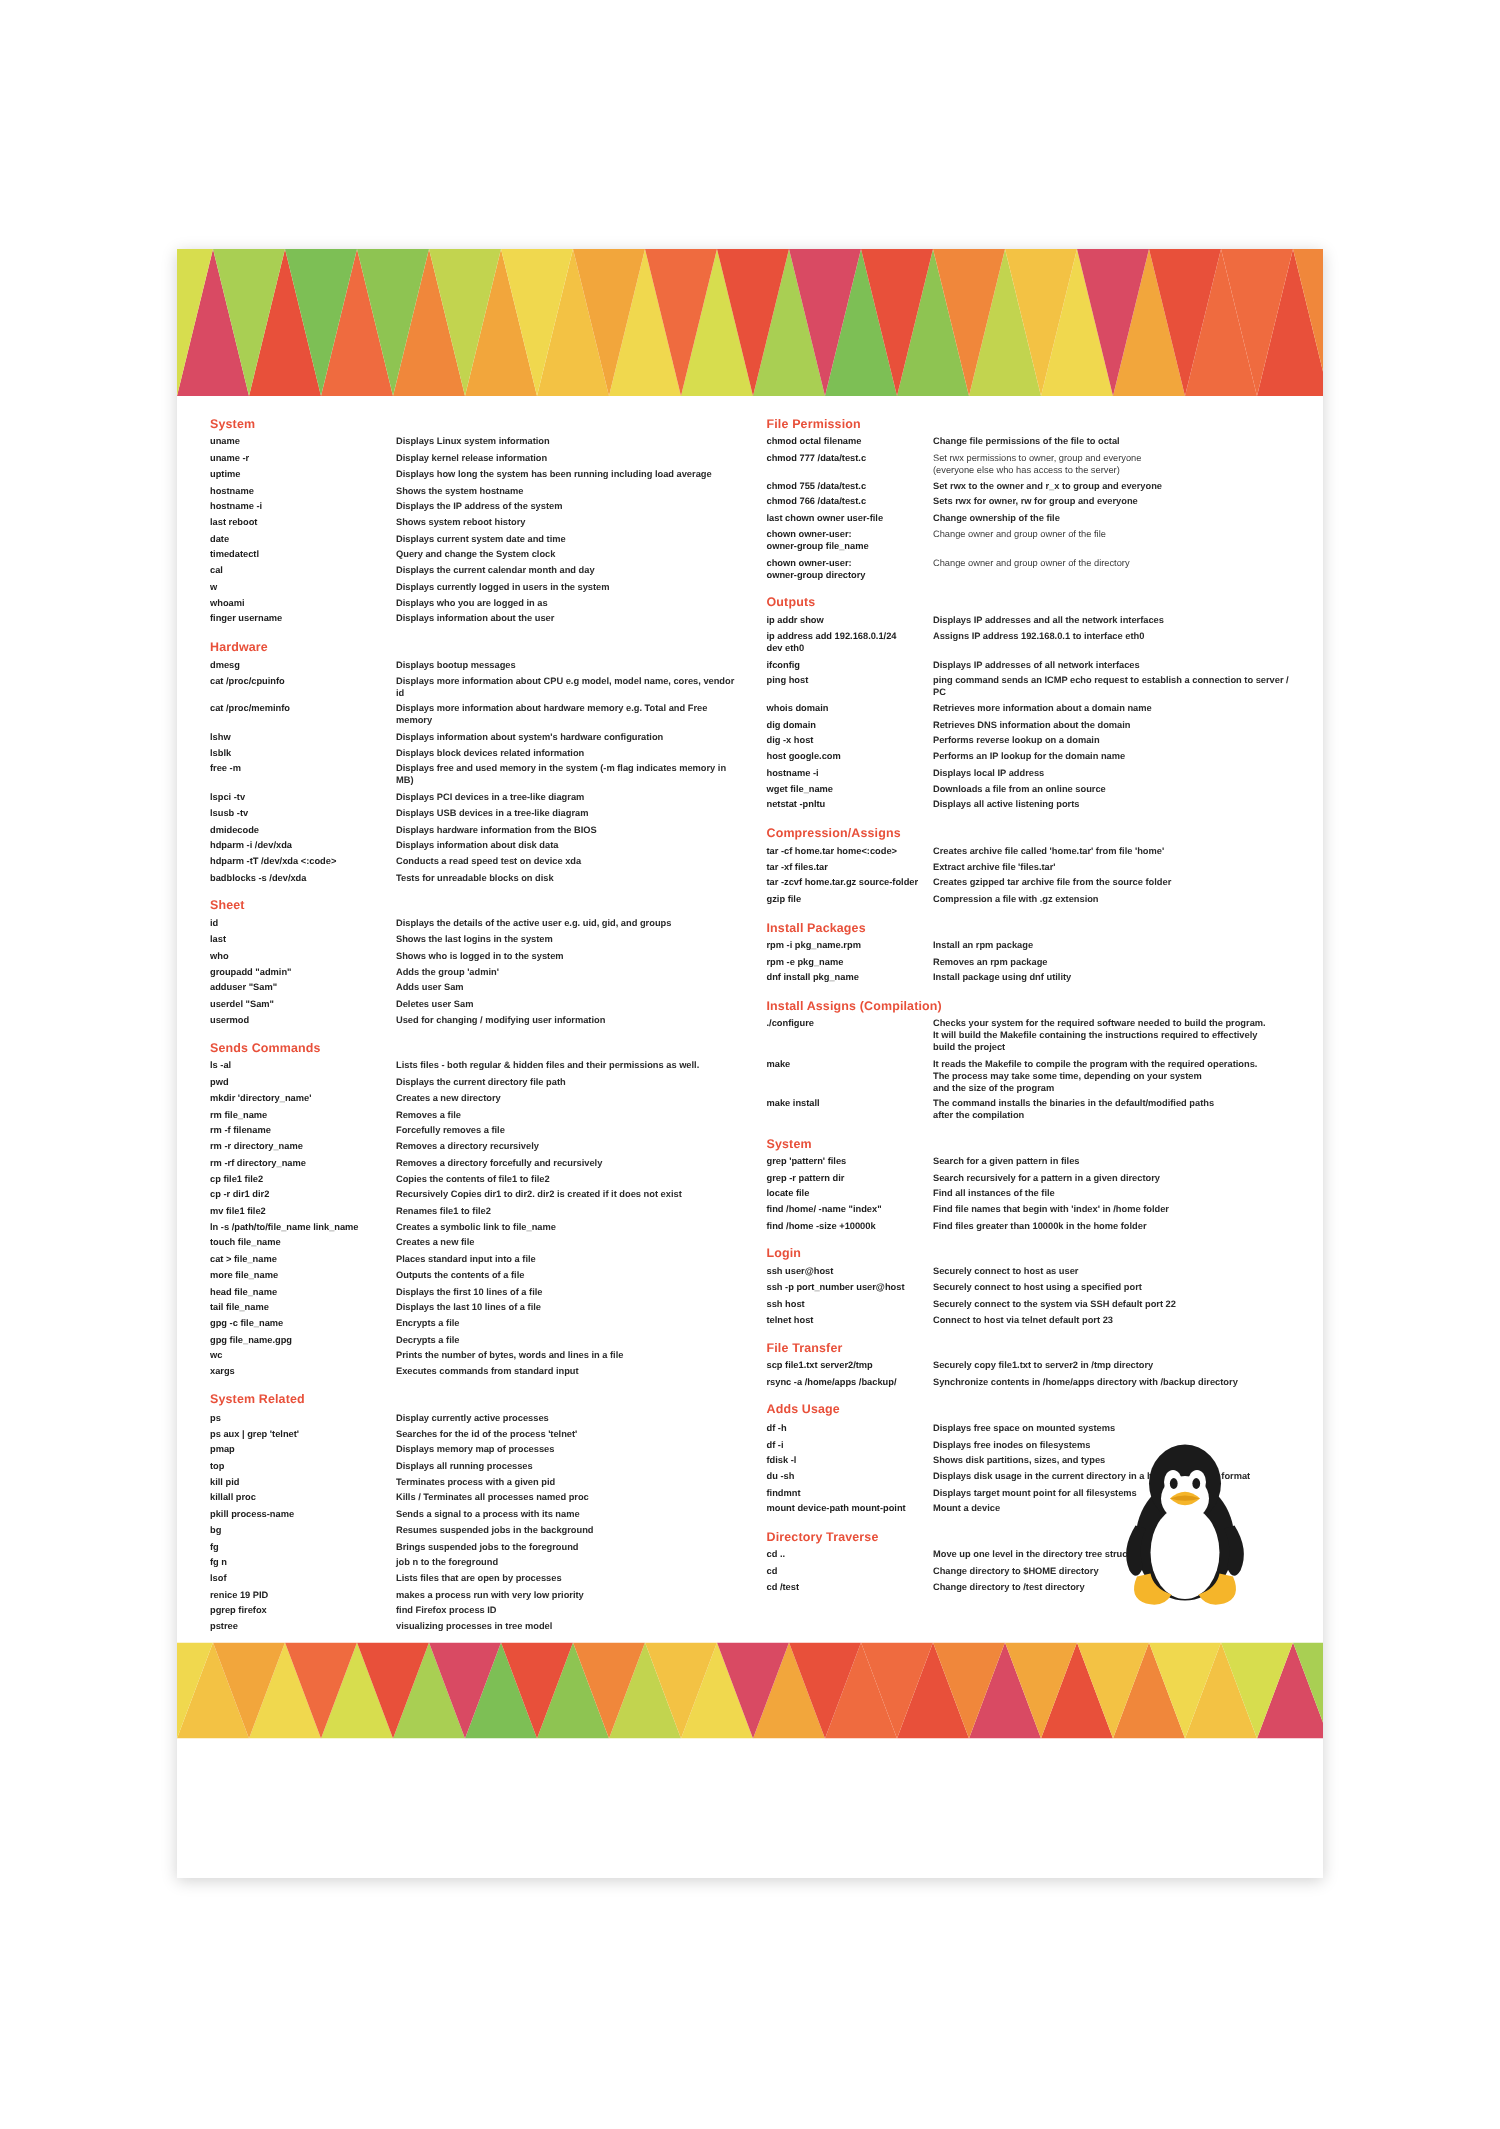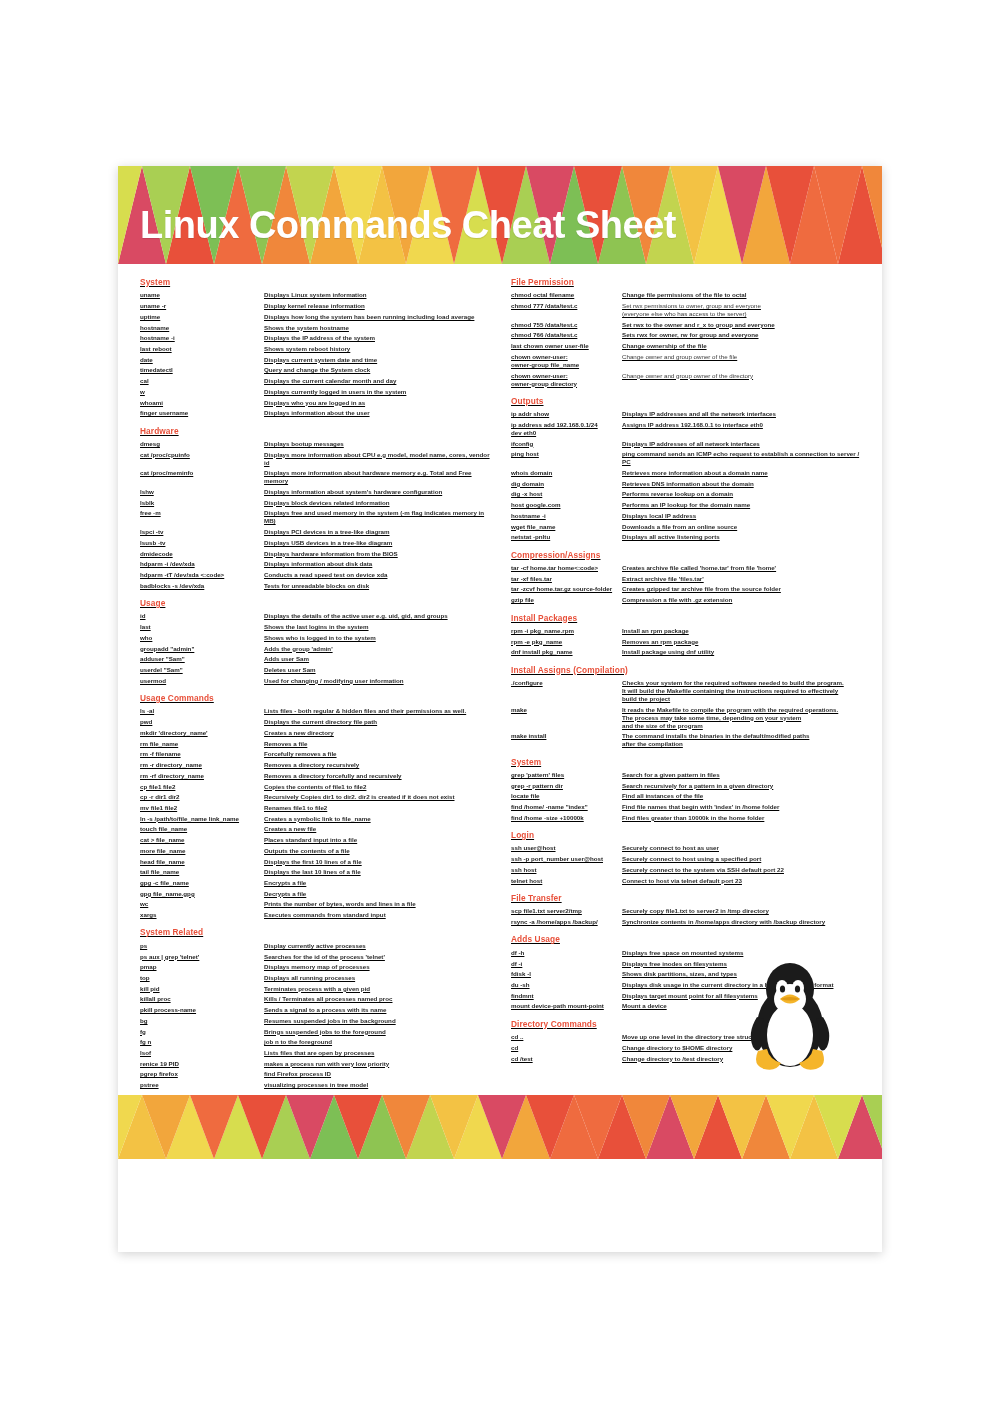--- a/index.html
+++ b/index.html
@@ -4,21 +4,21 @@
 <style>
   html,body{margin:0;padding:0;background:#ffffff;}
   body{width:1000px;height:1419px;font-family:"Liberation Sans",sans-serif;overflow:hidden;}
   #sheet{position:absolute;left:118px;top:166px;width:764px;height:1086px;background:#ffffff;box-shadow:0 2px 10px rgba(0,0,0,.18);overflow:hidden;}
   
   .banner{position:relative;width:100%;height:98px;overflow:hidden;}
   .banner.bottom{height:64px;}
   .tri{position:absolute;width:0;height:0;}
   .title{position:absolute;left:22px;top:38px;font-size:38px;font-weight:bold;color:#ffffff;letter-spacing:-.5px;text-shadow:0 1px 1px rgba(0,0,0,.12);}
   
-  .content{position:relative;padding:6px 18px 4px 22px;text-decoration:underline;}
+  .content{position:relative;padding:6px 18px 4px 22px;}
   .cols{display:flex;gap:18px;}
   .col{width:360px;}
   .sec-title{font-size:8.3px;font-weight:bold;color:#e8503a;margin:7px 0 3px 0;letter-spacing:.1px;}
   .col.right .sec-title{color:#e8503a;}
   table{border-collapse:collapse;width:100%;table-layout:fixed;}
   td{vertical-align:top;padding:1.4px 0;font-size:6.2px;line-height:1.28;color:#2b2b2b;}
   td.cmd{width:118px;font-weight:bold;padding-right:6px;color:#1d1d1d;}
   .col.right td.cmd{width:105px;}
   td.desc{font-weight:bold;color:#2b2b2b;}
   td.desc.sub{font-weight:normal;color:#3a3a3a;}
@@ -57,21 +57,20 @@
       <div class="tri" style="left:504px;top:0;border-left:24px solid transparent;border-right:24px solid transparent;border-top:98px solid #f0873b;"></div>
       <div class="tri" style="left:576px;top:0;border-left:24px solid transparent;border-right:24px solid transparent;border-bottom:98px solid #f0d84e;"></div>
       <div class="tri" style="left:552px;top:0;border-left:24px solid transparent;border-right:24px solid transparent;border-top:98px solid #f3c244;"></div>
       <div class="tri" style="left:624px;top:0;border-left:24px solid transparent;border-right:24px solid transparent;border-bottom:98px solid #f2a63c;"></div>
       <div class="tri" style="left:600px;top:0;border-left:24px solid transparent;border-right:24px solid transparent;border-top:98px solid #d94a63;"></div>
       <div class="tri" style="left:672px;top:0;border-left:24px solid transparent;border-right:24px solid transparent;border-bottom:98px solid #ef6b3f;"></div>
       <div class="tri" style="left:648px;top:0;border-left:24px solid transparent;border-right:24px solid transparent;border-top:98px solid #e8503a;"></div>
       <div class="tri" style="left:720px;top:0;border-left:24px solid transparent;border-right:24px solid transparent;border-bottom:98px solid #e8503a;"></div>
       <div class="tri" style="left:696px;top:0;border-left:24px solid transparent;border-right:24px solid transparent;border-top:98px solid #ef6b3f;"></div>
       <div class="tri" style="left:744px;top:0;border-left:24px solid transparent;border-right:24px solid transparent;border-top:98px solid #f0873b;"></div>
-    <div class="title">Linux Commands Cheat Sheet</div>
   </div>
 
   <div class="content">
     <div class="cols">
       <div class="col left" id="left-col">
           <div class="sec-title">System</div>
           <table>
             <tbody>
               <tr>
                 <td class="cmd">uname</td>
@@ -169,21 +168,21 @@
               <tr>
                 <td class="cmd">hdparm -tT /dev/xda &lt;:code&gt;</td>
                 <td class="desc">Conducts a read speed test on device xda</td>
               </tr>
               <tr>
                 <td class="cmd">badblocks -s /dev/xda</td>
                 <td class="desc">Tests  for unreadable blocks on disk</td>
               </tr>
             </tbody>
           </table>
-          <div class="sec-title">Usage</div>
+          <div class="sec-title">Sheet</div>
           <table>
             <tbody>
               <tr>
                 <td class="cmd">id</td>
                 <td class="desc">Displays the details of the active user e.g. uid, gid, and groups</td>
               </tr>
               <tr>
                 <td class="cmd">last</td>
                 <td class="desc">Shows the last logins in the system</td>
               </tr>
@@ -202,21 +201,21 @@
               <tr>
                 <td class="cmd">userdel "Sam"</td>
                 <td class="desc">Deletes user Sam</td>
               </tr>
               <tr>
                 <td class="cmd">usermod</td>
                 <td class="desc">Used for changing / modifying user information</td>
               </tr>
             </tbody>
           </table>
-          <div class="sec-title">Usage Commands</div>
+          <div class="sec-title">Sends Commands</div>
           <table>
             <tbody>
               <tr>
                 <td class="cmd">ls -al</td>
                 <td class="desc">Lists files - both regular &amp;  hidden files and their permissions as well.</td>
               </tr>
               <tr>
                 <td class="cmd">pwd</td>
                 <td class="desc">Displays the current directory file path</td>
               </tr>
@@ -575,21 +574,21 @@
               <tr>
                 <td class="cmd">findmnt</td>
                 <td class="desc">Displays target mount point for all filesystems</td>
               </tr>
               <tr>
                 <td class="cmd">mount device-path mount-point</td>
                 <td class="desc">Mount a device</td>
               </tr>
             </tbody>
           </table>
-          <div class="sec-title">Directory Commands</div>
+          <div class="sec-title">Directory Traverse</div>
           <table>
             <tbody>
               <tr>
                 <td class="cmd">cd ..</td>
                 <td class="desc">Move up one level in the directory tree structure</td>
               </tr>
               <tr>
                 <td class="cmd">cd</td>
                 <td class="desc">Change directory to $HOME directory</td>
               </tr>

